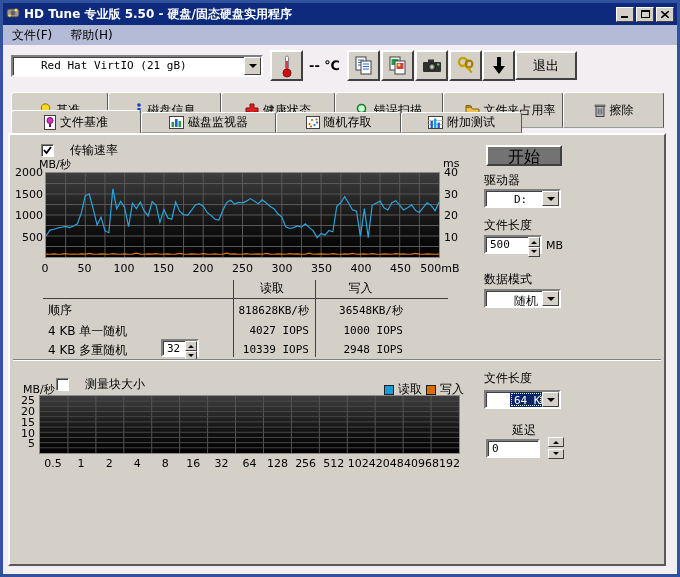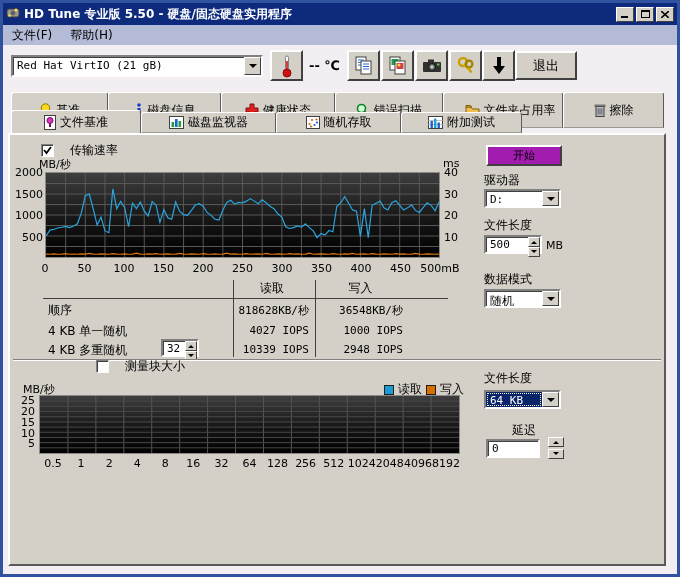--- a/index.html
+++ b/index.html
@@ -13,21 +13,21 @@
   .win-btns { display:flex; gap:2px; }
   .win-btn { width:18px; height:15px; background:#d4d0c8; border:1px solid; border-color:#fff #404040 #404040 #fff; display:flex; align-items:center; justify-content:center; padding:0; }
 
   
   .menubar { position:absolute; left:0; top:22px; width:674px; height:20px; background:#b3bbd6; display:flex; align-items:center; }
   .menu-item { padding:2px 9px; }
 
   
   .toolbar { position:absolute; left:0; top:42px; width:674px; height:46px; }
   .combo { position:absolute; display:flex; background:#fff; border:2px solid; border-color:#808080 #fff #fff #808080; box-shadow:inset 1px 1px 0 #404040; }
-  .combo-text { flex:1; padding:2px 3px 0 4px; white-space:nowrap; overflow:hidden; font-family:"DejaVu Sans Mono", monospace; font-size:11px; }
+  .combo-text { flex:1; padding:2px 3px 0 4px; white-space:nowrap; overflow:hidden; font-family:"DejaVu Sans Mono", monospace; font-size:11px;margin-left:24px; }
   .combo-btn { width:17px; background:#d4d0c8; border:1px solid; border-color:#fff #404040 #404040 #fff; display:flex; align-items:center; justify-content:center; }
   .tri { width:0; height:0; border:4px solid transparent; border-top:4px solid #000; margin-top:4px; }
   .drive-combo { left:8px; top:10px; width:252px; height:22px; }
   .tool-btn { position:absolute; top:5px; width:33px; height:31px; background:#d4d0c8; border:2px solid; border-color:#fff #404040 #404040 #fff; display:flex; align-items:center; justify-content:center; padding:0; }
   .temp-text { position:absolute; left:306px; top:13px; font-weight:bold; font-size:13px; }
   .exit-btn { position:absolute; left:512px; top:6px; width:62px; height:29px; background:#d4d0c8; border:2px solid; border-color:#fff #404040 #404040 #fff; font-size:13px; font-family:"DejaVu Sans", sans-serif; }
 
   
   .tabrow { position:absolute; display:flex; }
   .row1 { left:8px; top:89px; height:36px; }
@@ -45,21 +45,21 @@
   .axis-unit { font-size:11px; }
   .plot { background:linear-gradient(180deg,#3e3e3e 0%, #161616 55%, #000 100%); border:1px solid #8a8a8a; }
   .axis-label { position:absolute; font-size:11px; white-space:nowrap; }
 
   .vline { width:1px; background:#404040; }
   .hline { height:1px; background:#404040; }
   .t-label { font-size:12px; white-space:nowrap; }
   .t-val { font-family:"DejaVu Sans Mono", monospace; font-weight:normal; font-size:11px; text-align:right; white-space:nowrap; }
   .t-head { font-size:12px; text-align:center; }
 
-  .btn3d { background:#a21caf; border:2px solid; border-color:#fff #404040 #404040 #fff; font-size:11px; font-family:Liberation Sans, sans-serif; }
+  .btn3d { background:#737373; border:2px solid; border-color:#fff #404040 #404040 #fff; font-size:16px; font-family:Liberation Sans, sans-serif; }
   .spinbox { display:flex; background:#fff; border:2px solid; border-color:#808080 #fff #fff #808080; box-shadow:inset 1px 1px 0 #404040; }
   .spin-val { flex:1; padding:1px 3px 0 4px; font-size:11px; font-family:"DejaVu Sans Mono", monospace; }
   .spin-btns { width:12px; display:flex; flex-direction:column; }
   .spin-b { flex:1; background:#d4d0c8; border:1px solid; border-color:#fff #404040 #404040 #fff; display:flex; align-items:center; justify-content:center; }
   .tri-up { width:0; height:0; border:3px solid transparent; border-bottom:3px solid #000; margin-bottom:2px; }
   .tri-dn { width:0; height:0; border:3px solid transparent; border-top:3px solid #000; margin-top:2px; }
   .sep { height:2px; border-top:1px solid #808080; border-bottom:1px solid #fff; }
 
   .legend { display:flex; align-items:center; justify-content:flex-end; gap:4px; font-size:12px; }
   .swatch { width:10px; height:10px; border:1px solid #202020; display:inline-block; }
@@ -399,21 +399,21 @@
     <span style="left:474px; top:136px; position:absolute;">数据模式</span>
     <div class="combo" style="left:474px; top:154px; width:77px; height:19px;">
       <span class="combo-text" style="font-family:'DejaVu Sans', sans-serif; font-size:12px;">随机</span>
       <span class="combo-btn">
           <span class="tri"></span>
         </span>
     </div>
 
     <div class="sep" style="left:3px; top:224px; width:648px;"></div>
 
-    <label class="chk" style="left:46px; top:223px;margin-left:40px;">
+    <label class="chk" style="left:46px; top:241px;">
       <span class="chk-box"></span>
       <span>测量块大小</span>
     </label>
     <span class="axis-unit" style="left:13px; top:247px;">MB/秒</span>
     <div class="legend" style="left:250px; top:246px; width:204px;">
       <span class="swatch" style="background: rgb(27, 154, 214);"></span>
         <span>读取</span>
       <span class="swatch" style="background: rgb(217, 110, 0);"></span>
         <span>写入</span>
     </div>

